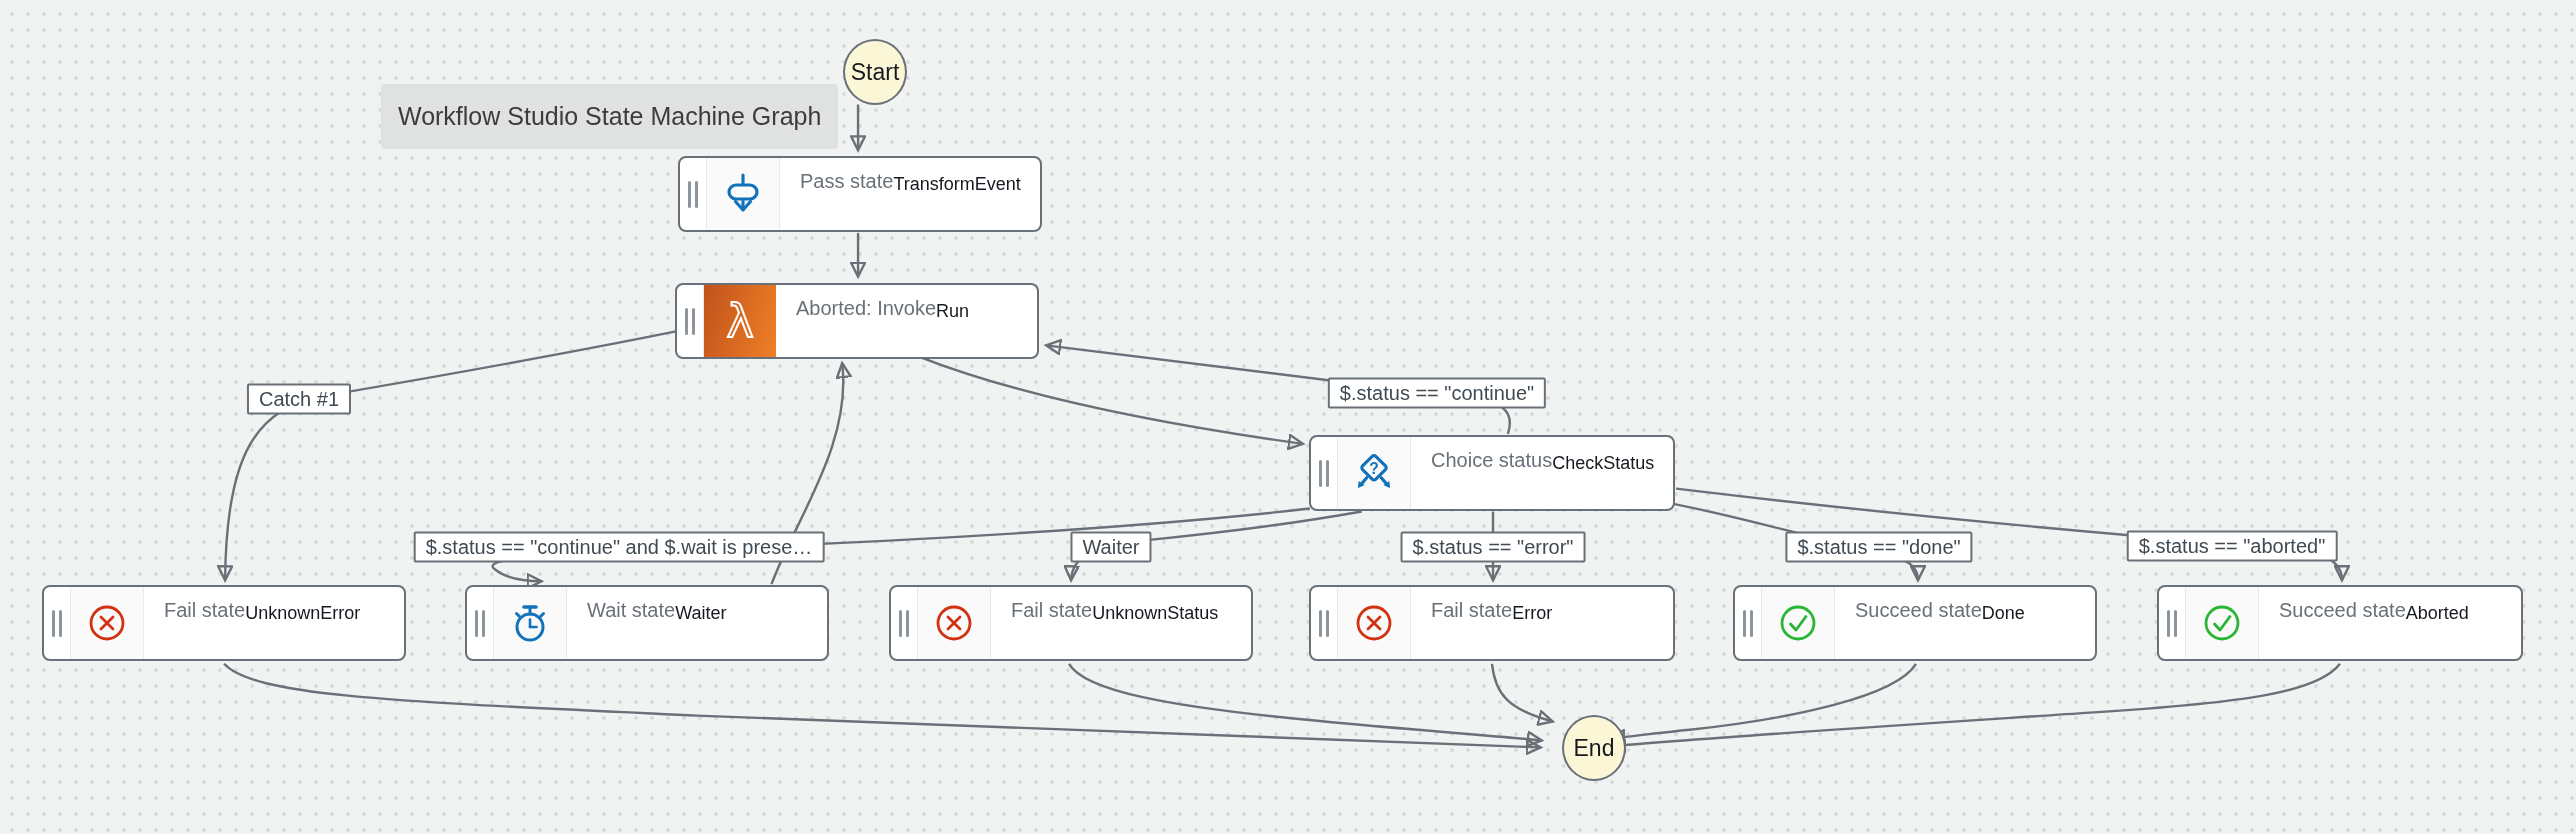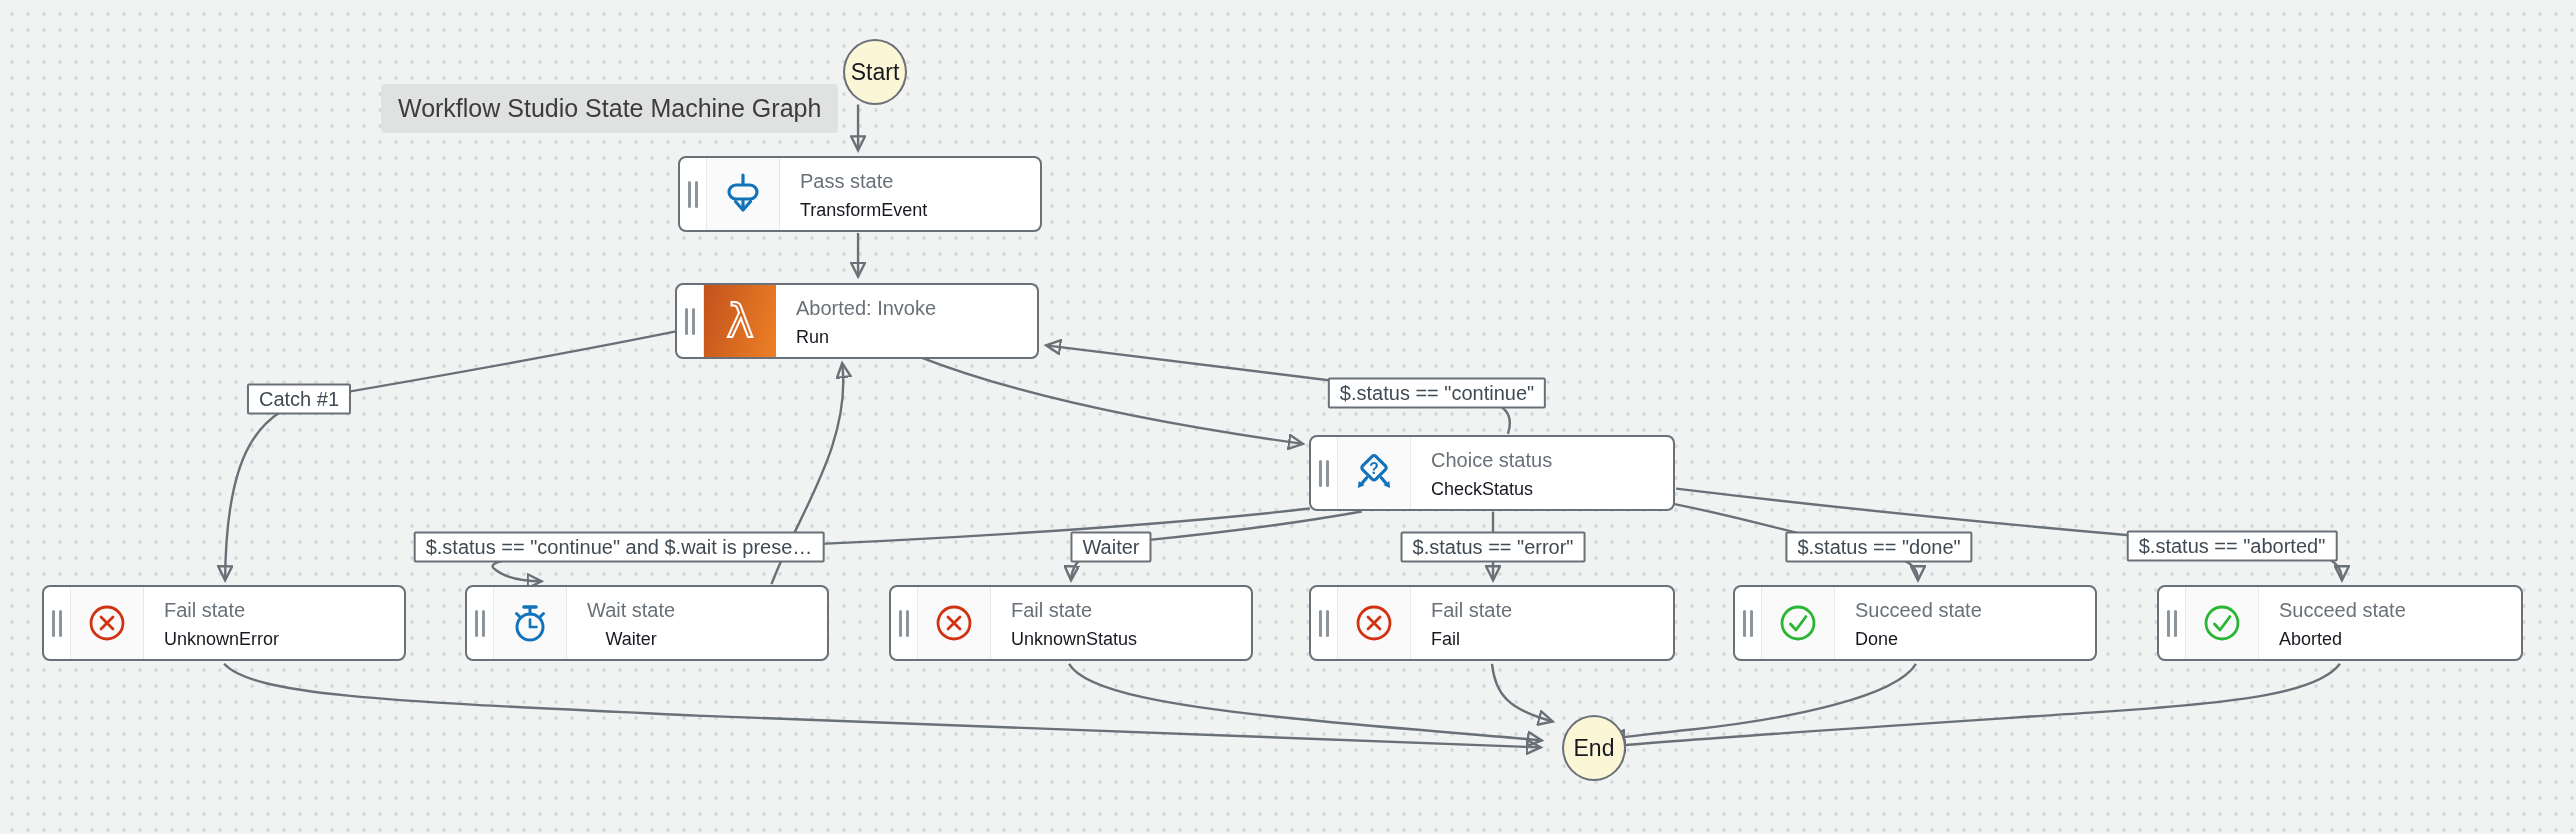--- a/index.html
+++ b/index.html
@@ -13,40 +13,40 @@
   svg.edges{position:absolute;left:0;top:0;pointer-events:none;}
   svg.edges path{stroke:#697077;stroke-width:2.4;fill:none;}
 
   .terminal{
     position:absolute;width:64px;height:66px;border-radius:50%;
     background:#fbf6d5;border:2px solid #697077;box-sizing:border-box;
     display:flex;align-items:center;justify-content:center;
     font-size:23px;font-weight:500;color:#16191f;margin-left:17px;
   }
   .tooltip{
-    position:absolute;height:41px;padding:4px 17px;border-radius:4px;
+    position:absolute;height:41px;padding:12px 17px;border-radius:4px;
     background:#e0e1e1;color:#3c3c3e;font-size:25px;
     display:flex;align-items:center;white-space:nowrap;
   }
   .state{
     position:absolute;height:76px;width:364px;box-sizing:border-box;
     background:#ffffff;border:2px solid #697077;border-radius:8px;
     display:flex;align-items:stretch;overflow:hidden;
   }
   .grip{
     width:26px;flex:0 0 26px;border-right:1px solid #e8eaea;
     display:flex;align-items:center;justify-content:center;gap:4px;
   }
   .grip i{display:block;width:3px;height:27px;background:#8b959b;border-radius:2px;}
   .iconcell{
     width:72px;flex:0 0 72px;background:#fafafa;border-right:1px solid #e8eaea;
     display:flex;align-items:center;justify-content:center;
   }
   .iconcell.lambda{background:linear-gradient(105deg,#c2521c 0%,#ee8026 100%);border-right:none;}
-  .txt{padding:10px 0 0 20px;display:flex;flex-direction:column;min-width:0;}
+  .txt{padding:10px 0 0 20px;display:flex;flex-direction:row;min-width:0;}
   .type{font-size:20px;line-height:26px;color:#687078;white-space:nowrap;}
   .name{font-size:18px;line-height:32px;color:#16191f;font-weight:500;white-space:nowrap;}
   .elabel{
     position:absolute;transform:translate(-50%,-50%);
     background:#ffffff;border:2px solid #697077;border-radius:2px;
     font-size:20px;color:#3f4a53;padding:2px 10px;white-space:nowrap;
   }
   .icn{display:block;}
 </style>
 </head>
@@ -207,21 +207,21 @@
         <i></i>
       </div>
     <div class="iconcell">
       <svg class="icn" width="48" height="48" viewBox="0 0 48 48" fill="none" stroke="#d13212" stroke-width="2.8" stroke-linecap="round">
         <circle cx="24" cy="24" r="16"></circle>
           <path d="M18,18 L30,30 M30,18 L18,30"></path>
       </svg>
     </div>
     <div class="txt">
       <span class="type">Fail state</span>
-      <span class="name">Fail</span>
+      <span class="name">Error</span>
     </div>
   </div>
 
   <div class="state" style="left:1733px;top:585px;">
     <div class="grip">
         <i></i>
         <i></i>
       </div>
     <div class="iconcell">
       <svg class="icn" width="48" height="48" viewBox="0 0 48 48" fill="none" stroke="#2bb534" stroke-width="2.8" stroke-linecap="round" stroke-linejoin="round">

